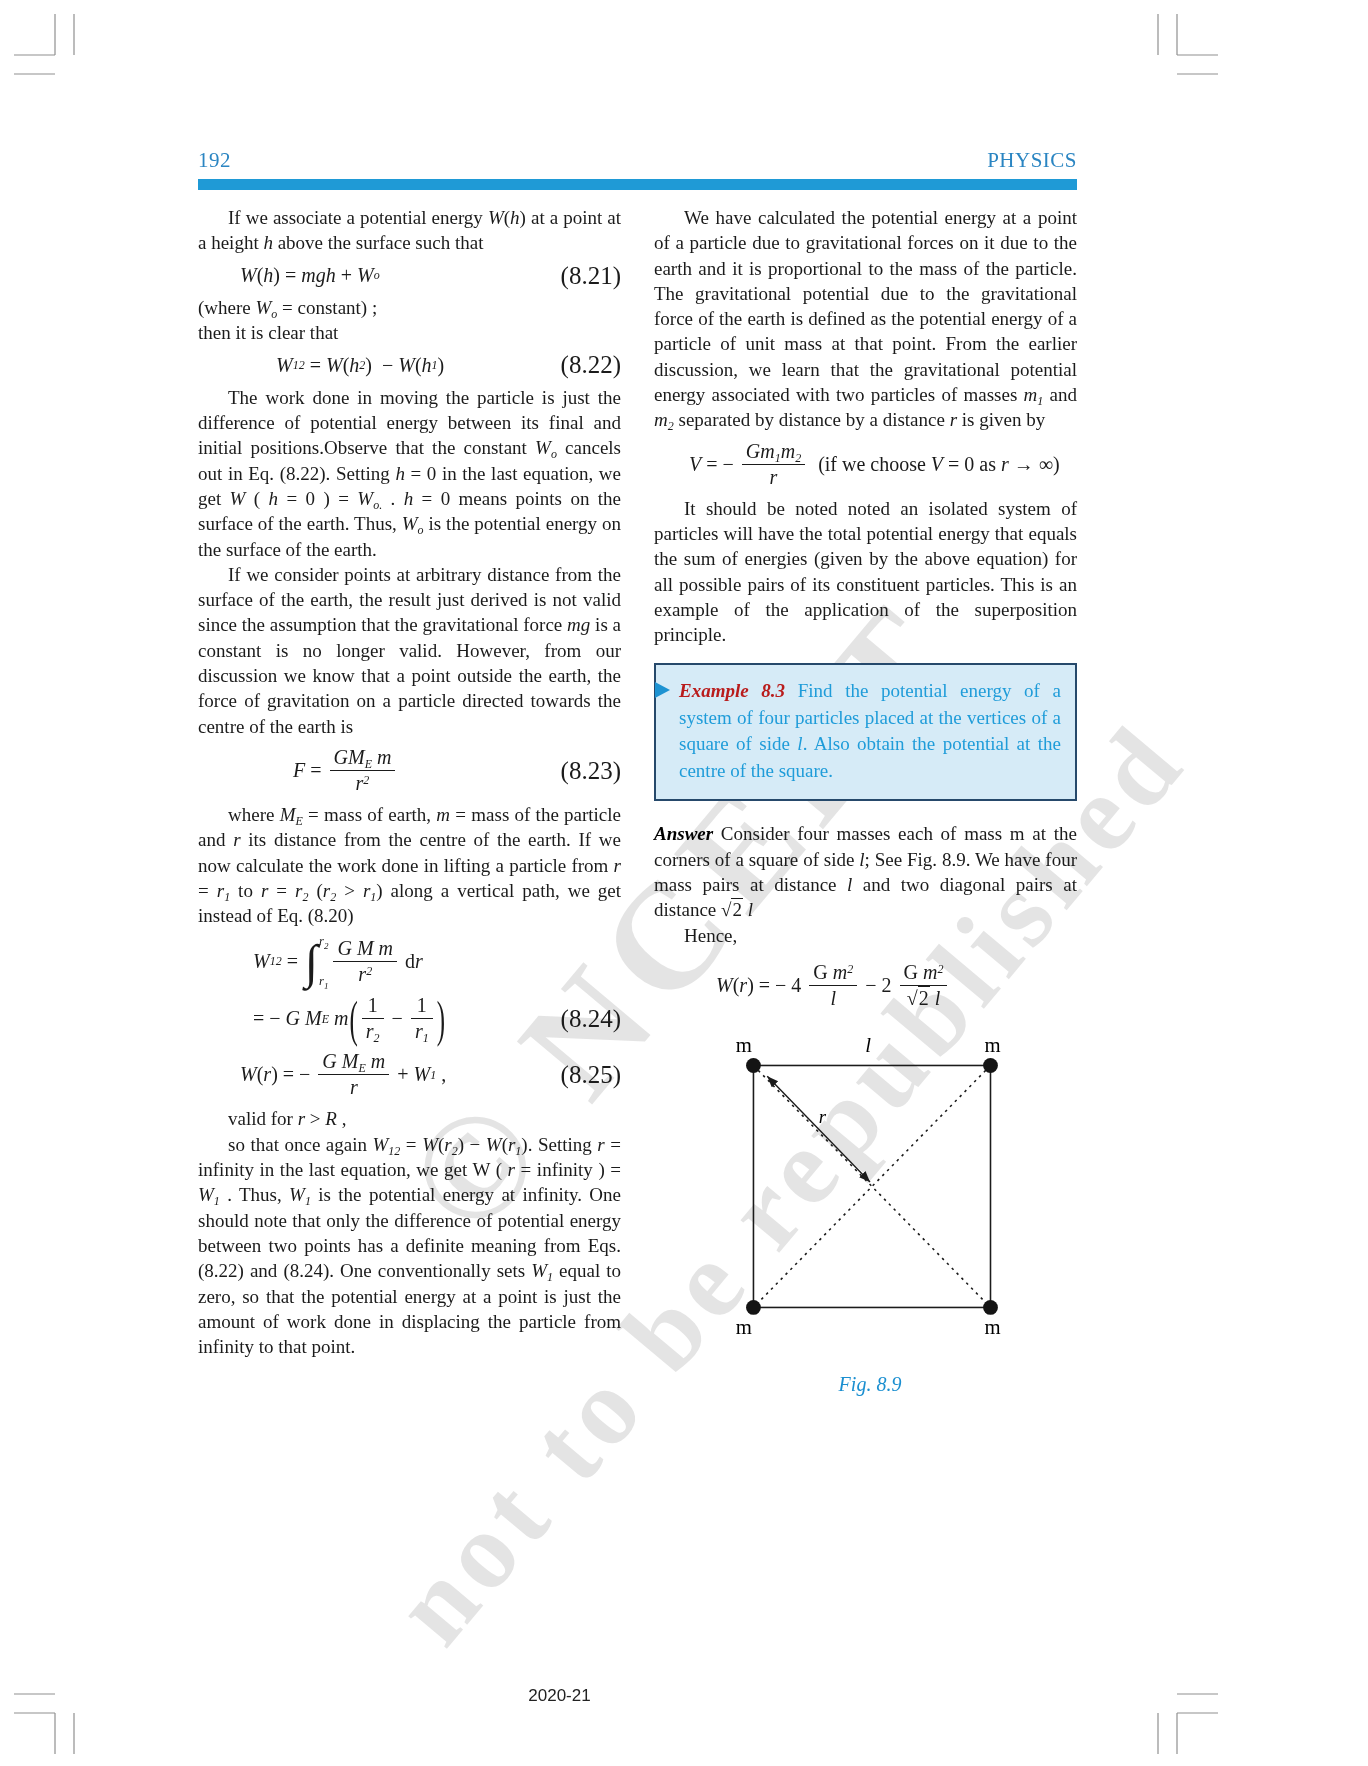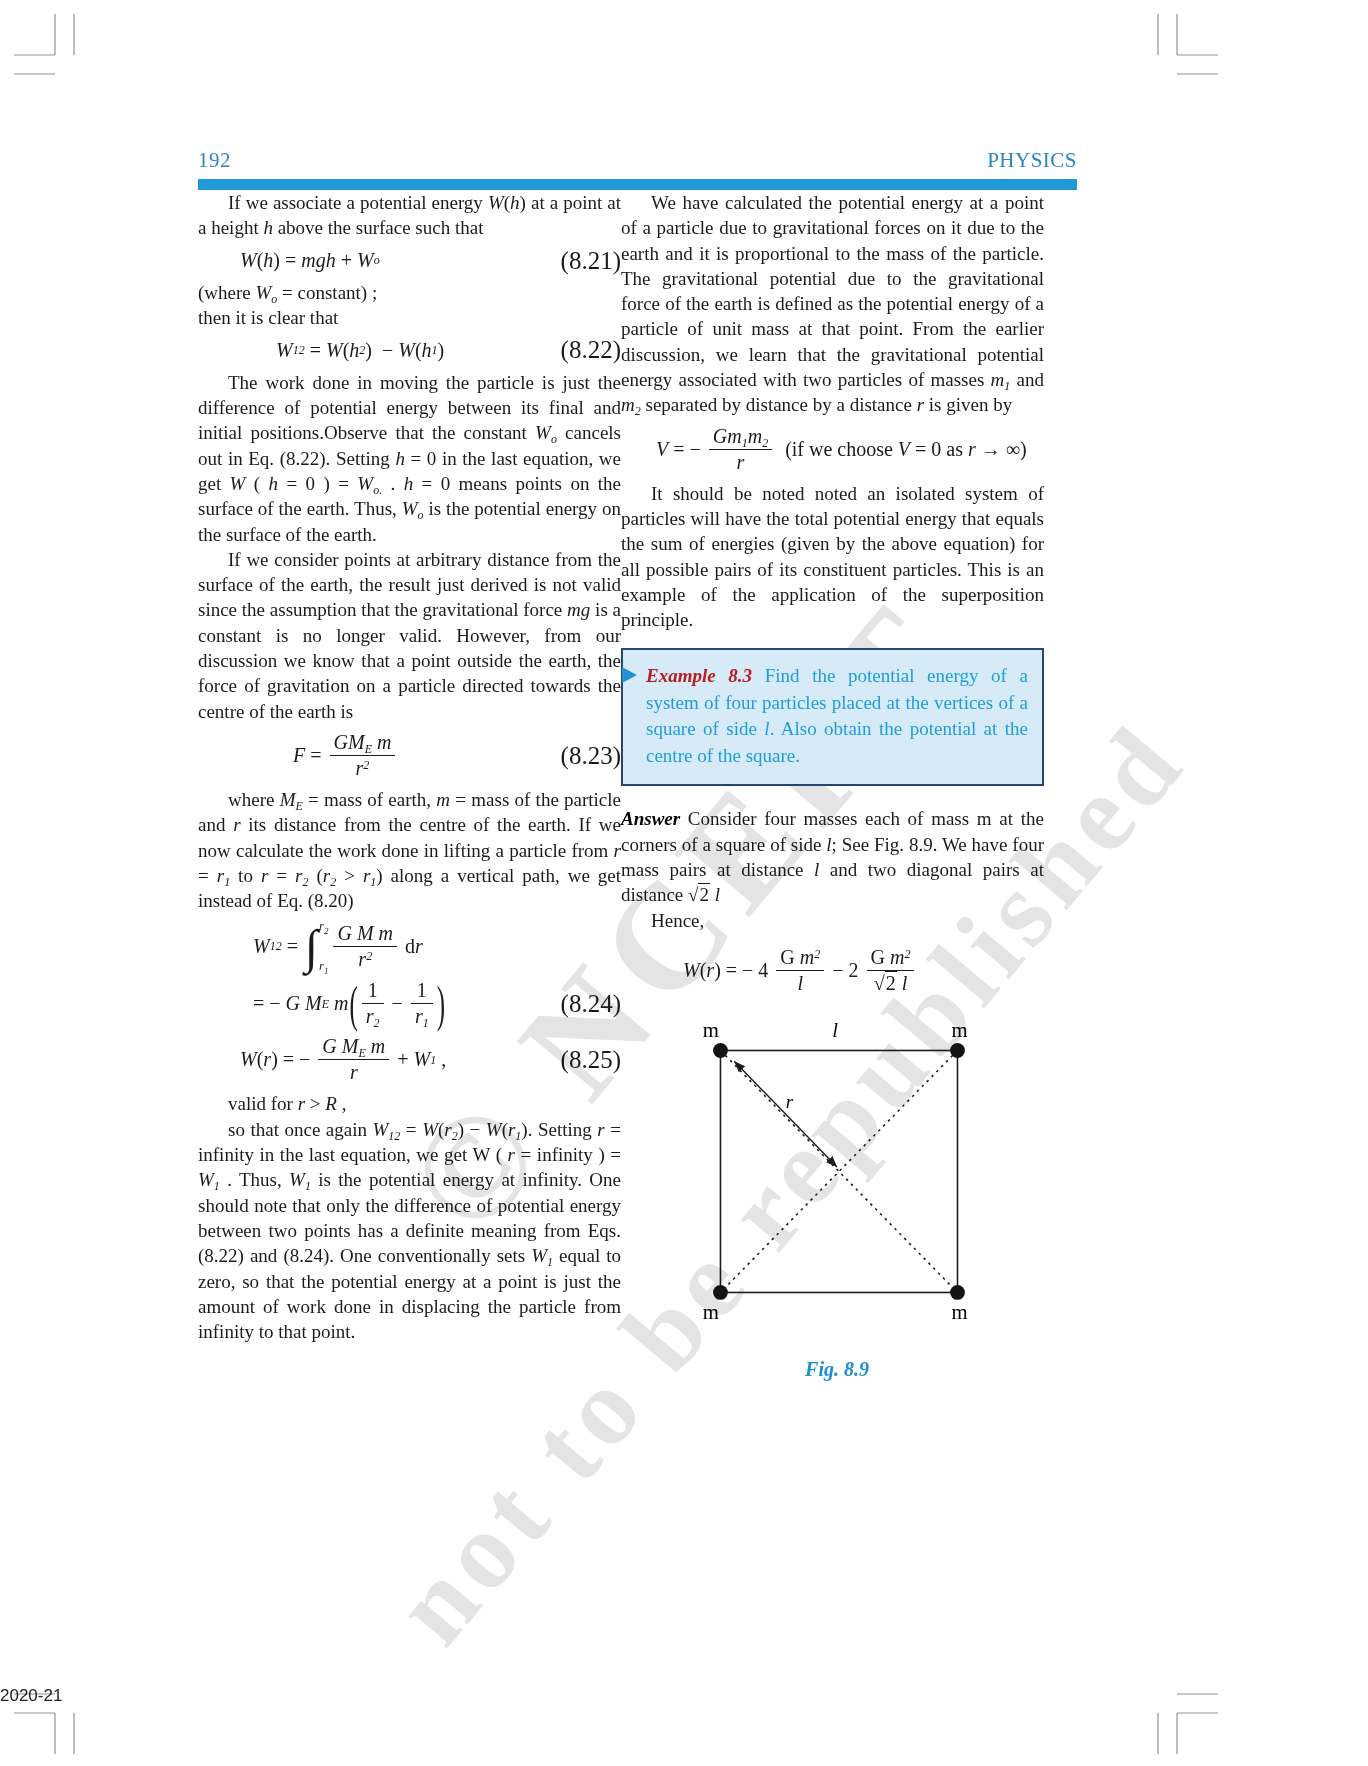--- a/index.html
+++ b/index.html
@@ -18,21 +18,21 @@
   .wm{position:absolute;font-family:"Liberation Serif",serif;color:rgba(90,90,90,0.16);
       white-space:nowrap;pointer-events:none;font-weight:bold;}
   .wm1{left:300px;top:830px;font-size:150px;transform:rotate(-50deg);letter-spacing:14px;}
   .wm2{left:210px;top:1120px;font-size:110px;transform:rotate(-50deg);letter-spacing:8px;}
 
   .content{position:absolute;left:198px;top:148px;width:879px;}
   .pagehead{display:flex;justify-content:space-between;align-items:baseline;
             color:#2a85c2;font-size:21px;letter-spacing:0.5px;}
   .rule{height:11px;background:#1f9ad6;margin-top:6px;}
 
-  .cols{display:flex;}
+  .cols{display:flex;gap:33px;margin-top:15px;}
   .col{width:423px;font-size:19px;line-height:25.3px;text-align:justify;}
 
   p{margin:0;text-indent:30px;}
   p.noindent{text-indent:0;}
   .math i{font-style:italic;}
   sub,sup{font-size:12px;line-height:0;font-style:italic;}
   sub{vertical-align:-4px;} sup{vertical-align:6px;}
 
   .eqrow{display:flex;justify-content:space-between;align-items:center;margin:7px 0;}
   .eq{font-size:20px;line-height:1.25;display:flex;align-items:center;flex-wrap:nowrap;white-space:pre;}
@@ -54,24 +54,24 @@
 
   .exbox{border:2.5px solid #26496b;background:#d6ebf7;color:#1f9cd9;position:relative;
          margin:16px 0 20px;padding:13px 14px 15px 23px;line-height:26.5px;font-size:19px;text-align:justify;}
   .extri{position:absolute;left:-1px;top:17px;width:0;height:0;
          border-top:8px solid transparent;border-bottom:8px solid transparent;border-left:15px solid #1e93d2;}
   .exlabel{font-weight:bold;font-style:italic;color:#b91c1c;}
 
   .anslabel{font-weight:bold;font-style:italic;color:#000000;}
 
   .figwrap{margin:14px 0 0 48px;width:336px;}
-  .figcap{color:#1b8fd0;font-weight:bold;font-style:italic;font-size:20px;text-align:center;margin-top:22px;}
+  .figcap{color:#1b8fd0;font-weight:normal;font-style:italic;font-size:20px;text-align:center;margin-top:22px;}
   .fig text{font-family:"Liberation Serif",serif;}
 
-  .footer{position:absolute;left:0;top:1686px;width:1119px;text-align:left;
+  .footer{position:absolute;left:0;top:1686px;width:1119px;text-align:center;
           font-family:"Liberation Sans",sans-serif;font-size:17px;color:#222;}
 </style>
 </head>
 <body>
 
 <div class="page">
 
   <svg class="crop tl" viewBox="0 0 72 72">
     <line x1="47" y1="6" x2="47" y2="47"></line>
       <line x1="6" y1="47" x2="47" y2="47"></line>

